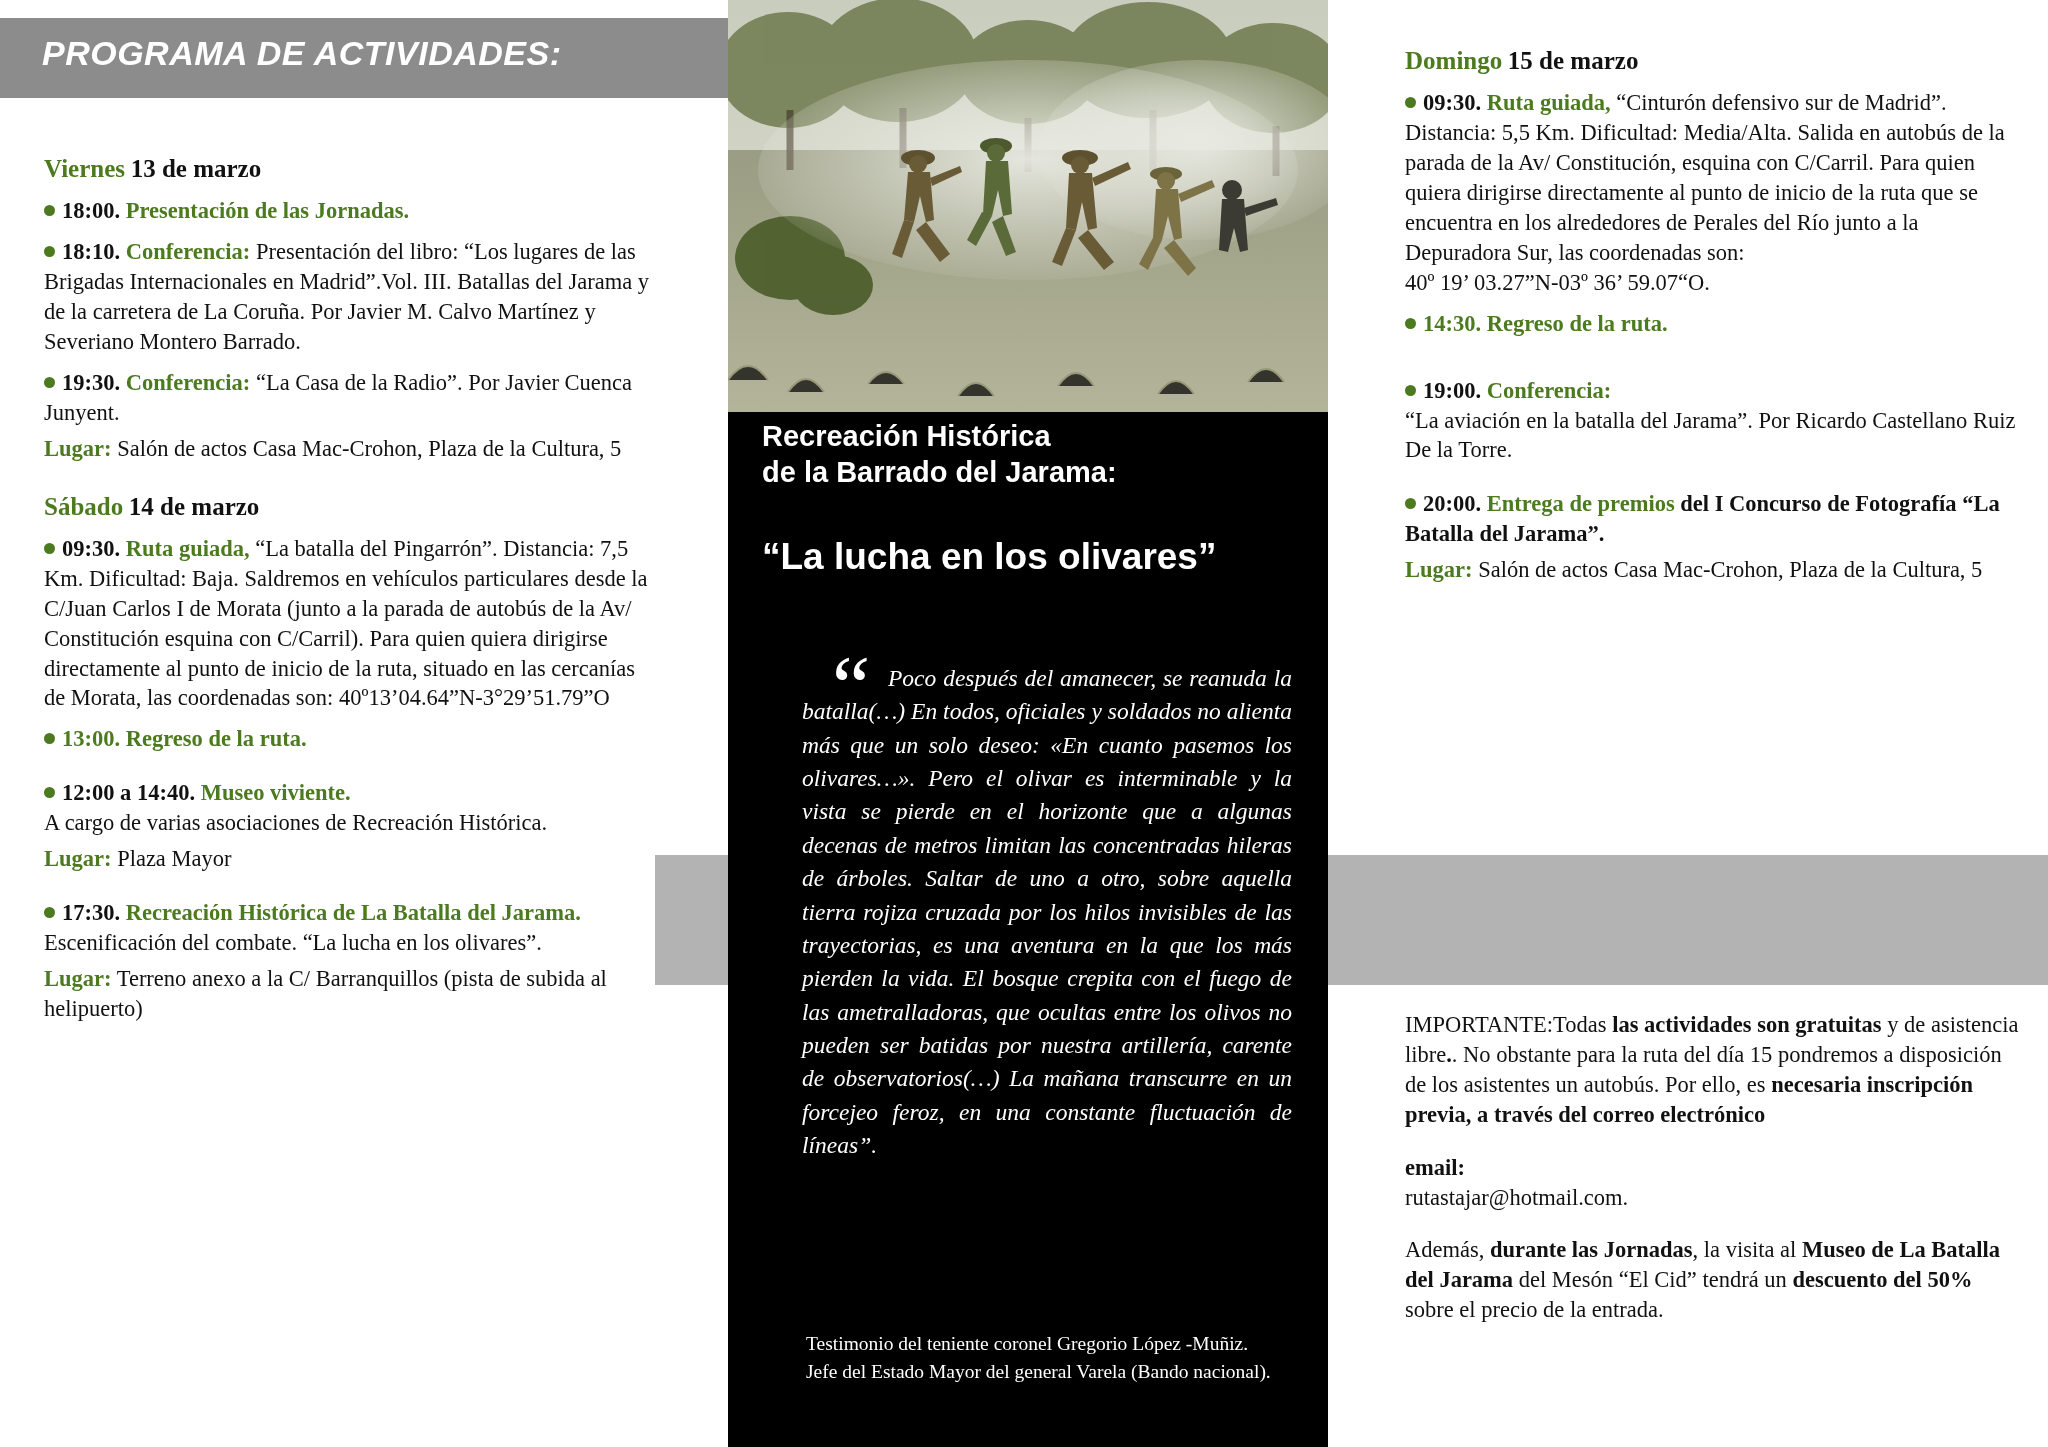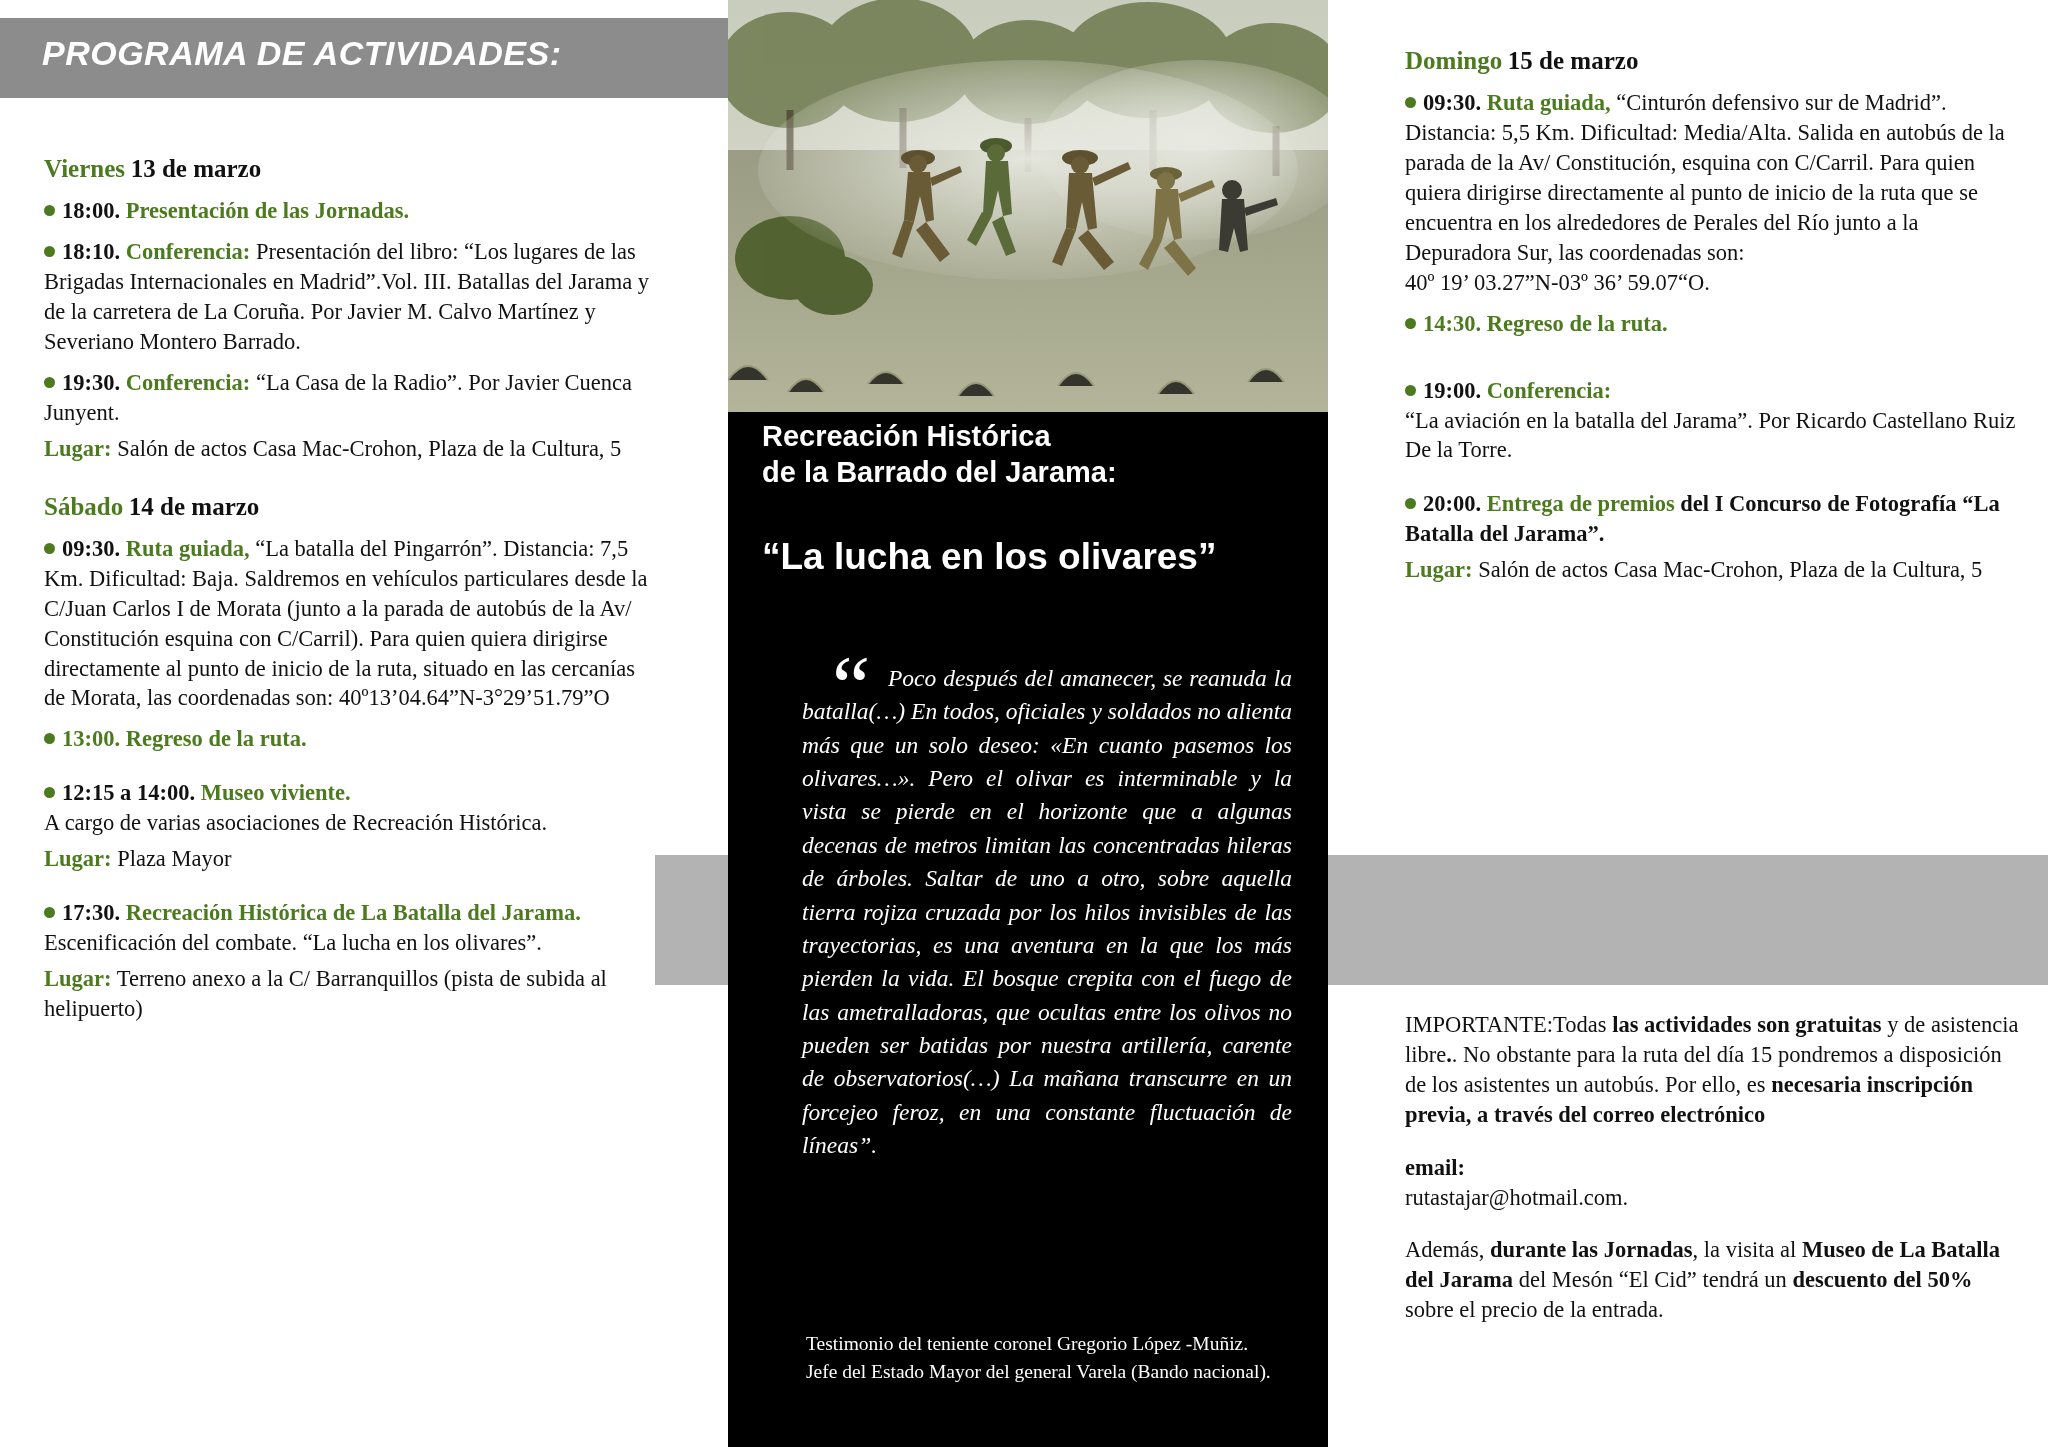--- a/index.html
+++ b/index.html
@@ -151,21 +151,21 @@
     </div>
 
     <div class="item">
       <span class="bullet"></span><span class="b green">13:00.</span>
       <span class="b green">Regreso de la ruta.</span>
     </div>
 
     <div class="gap-s"></div>
 
     <div class="item">
-      <span class="bullet"></span><span class="b">12:15 a 14:00</span><span class="b">.</span>
+      <span class="bullet"></span><span class="b">12:00 a 14:40</span><span class="b">.</span>
       <span class="b green">Museo  viviente.</span><br>
       <span>A cargo de varias asociaciones de Recreación Histórica.</span>
     </div>
 
     <div class="lugar">
       <span class="lb">Lugar:</span>
       <span>Plaza Mayor</span>
     </div>
 
     <div class="gap-s"></div>

